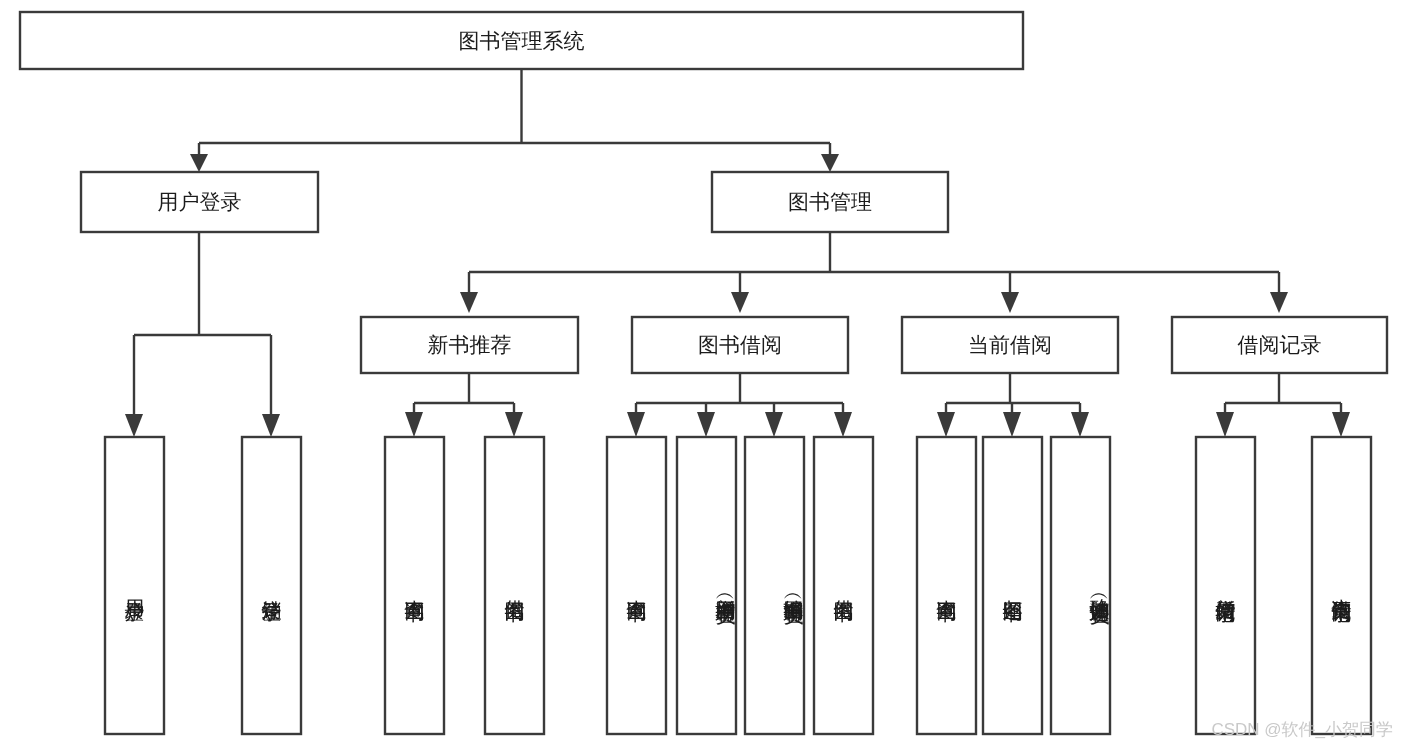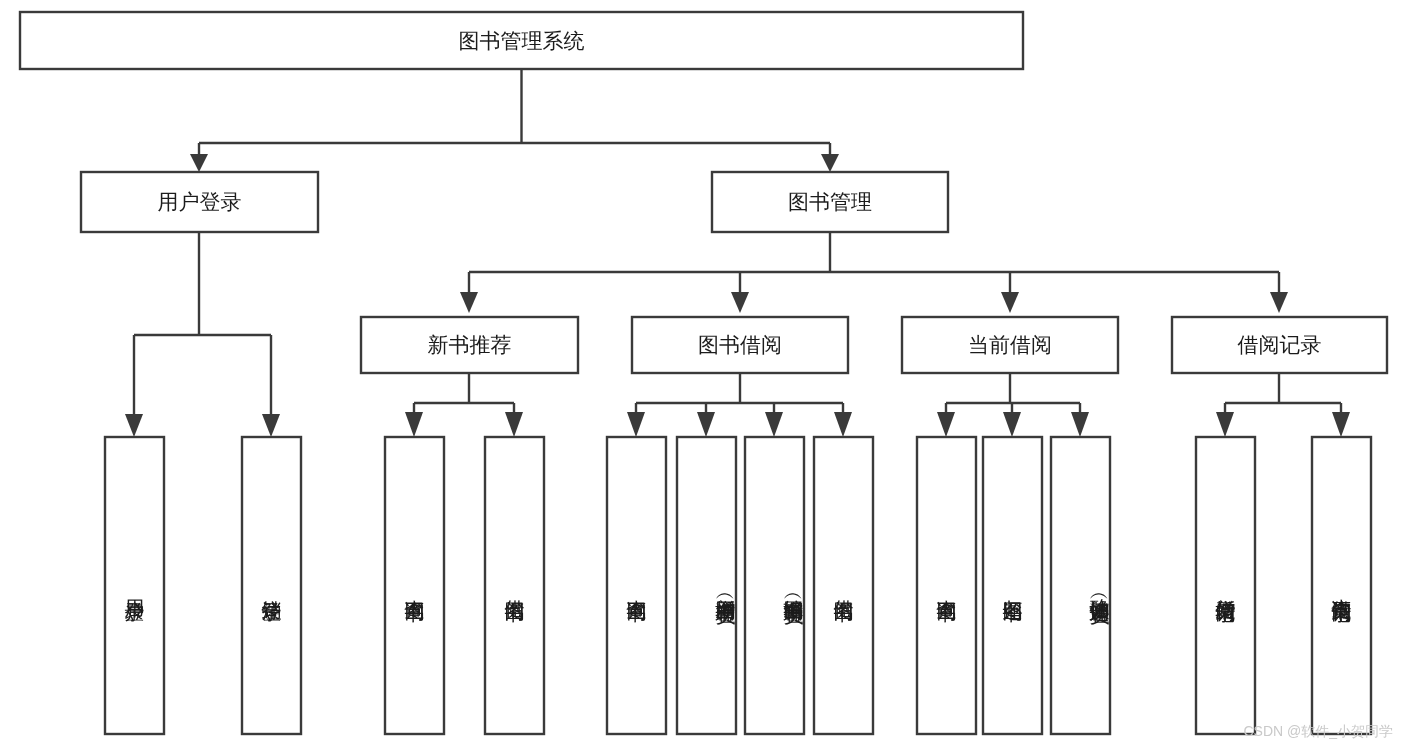--- a/index.html
+++ b/index.html
@@ -68,21 +68,21 @@
     user-select: none;
   }
   .vlabel.center-v {
     align-items: center;
   }
   .watermark {
     position: absolute;
     right: 12px;
     bottom: 6px;
     font-family: "Liberation Sans", "DejaVu Sans", sans-serif;
-    font-size: 14px;
+    font-size: 17px;
     color: #c9c9c9;
     white-space: nowrap;
     user-select: none;
   }
 </style>
 </head>
 <body>
 
 <div id="diagram-root">
 

